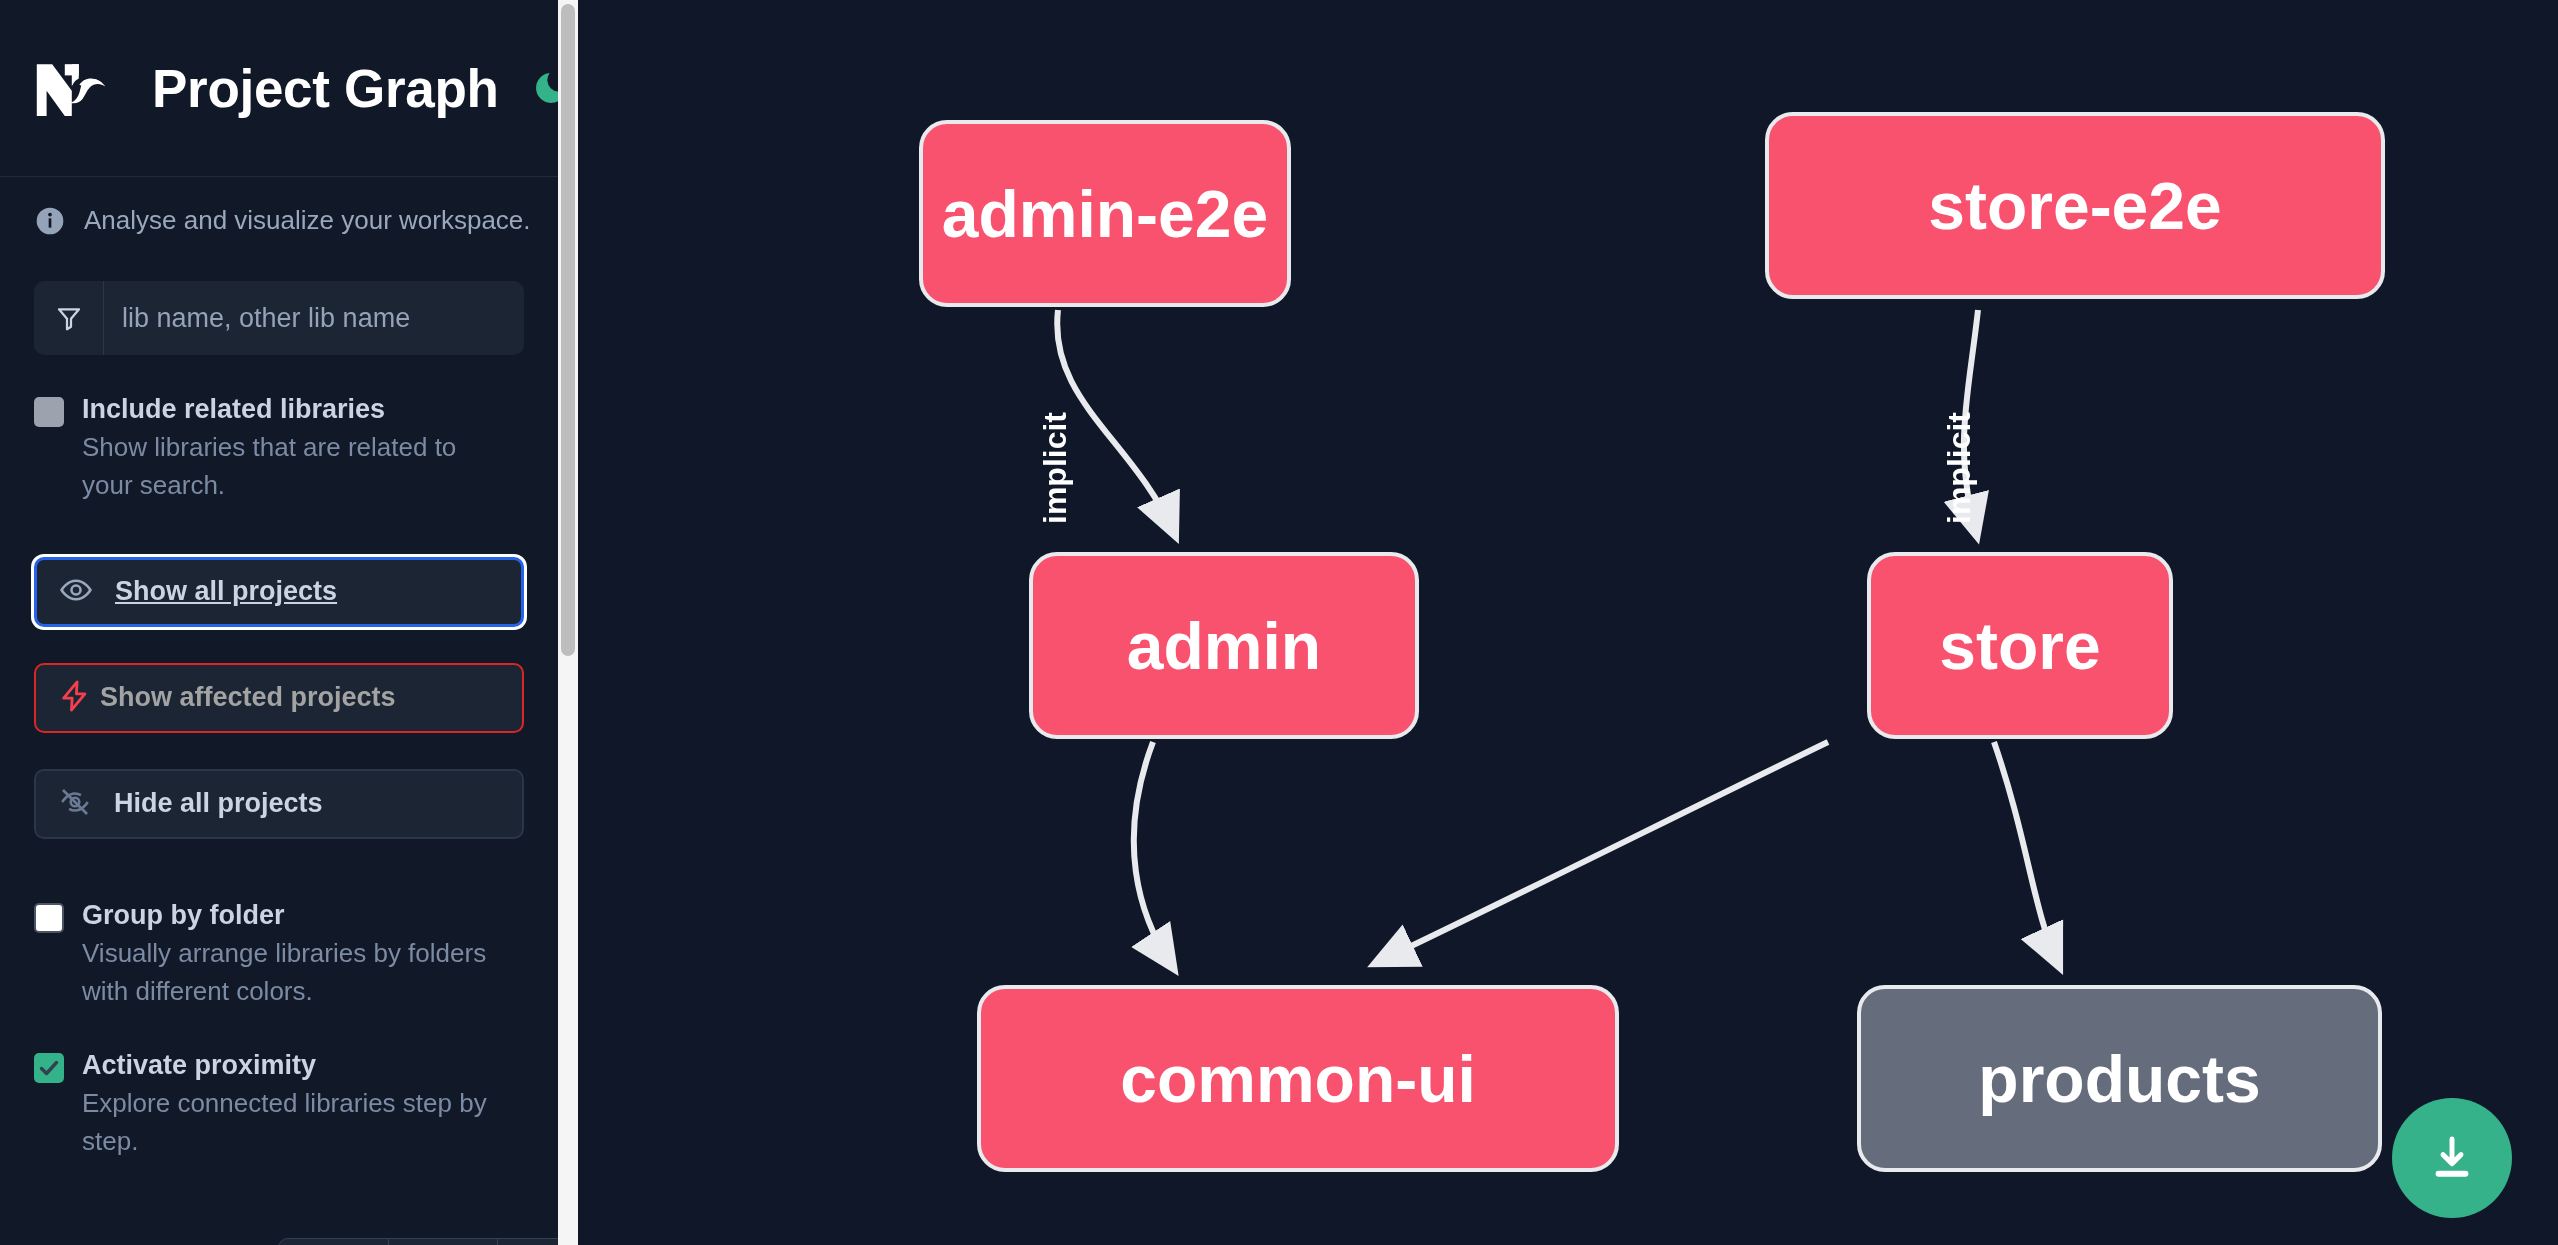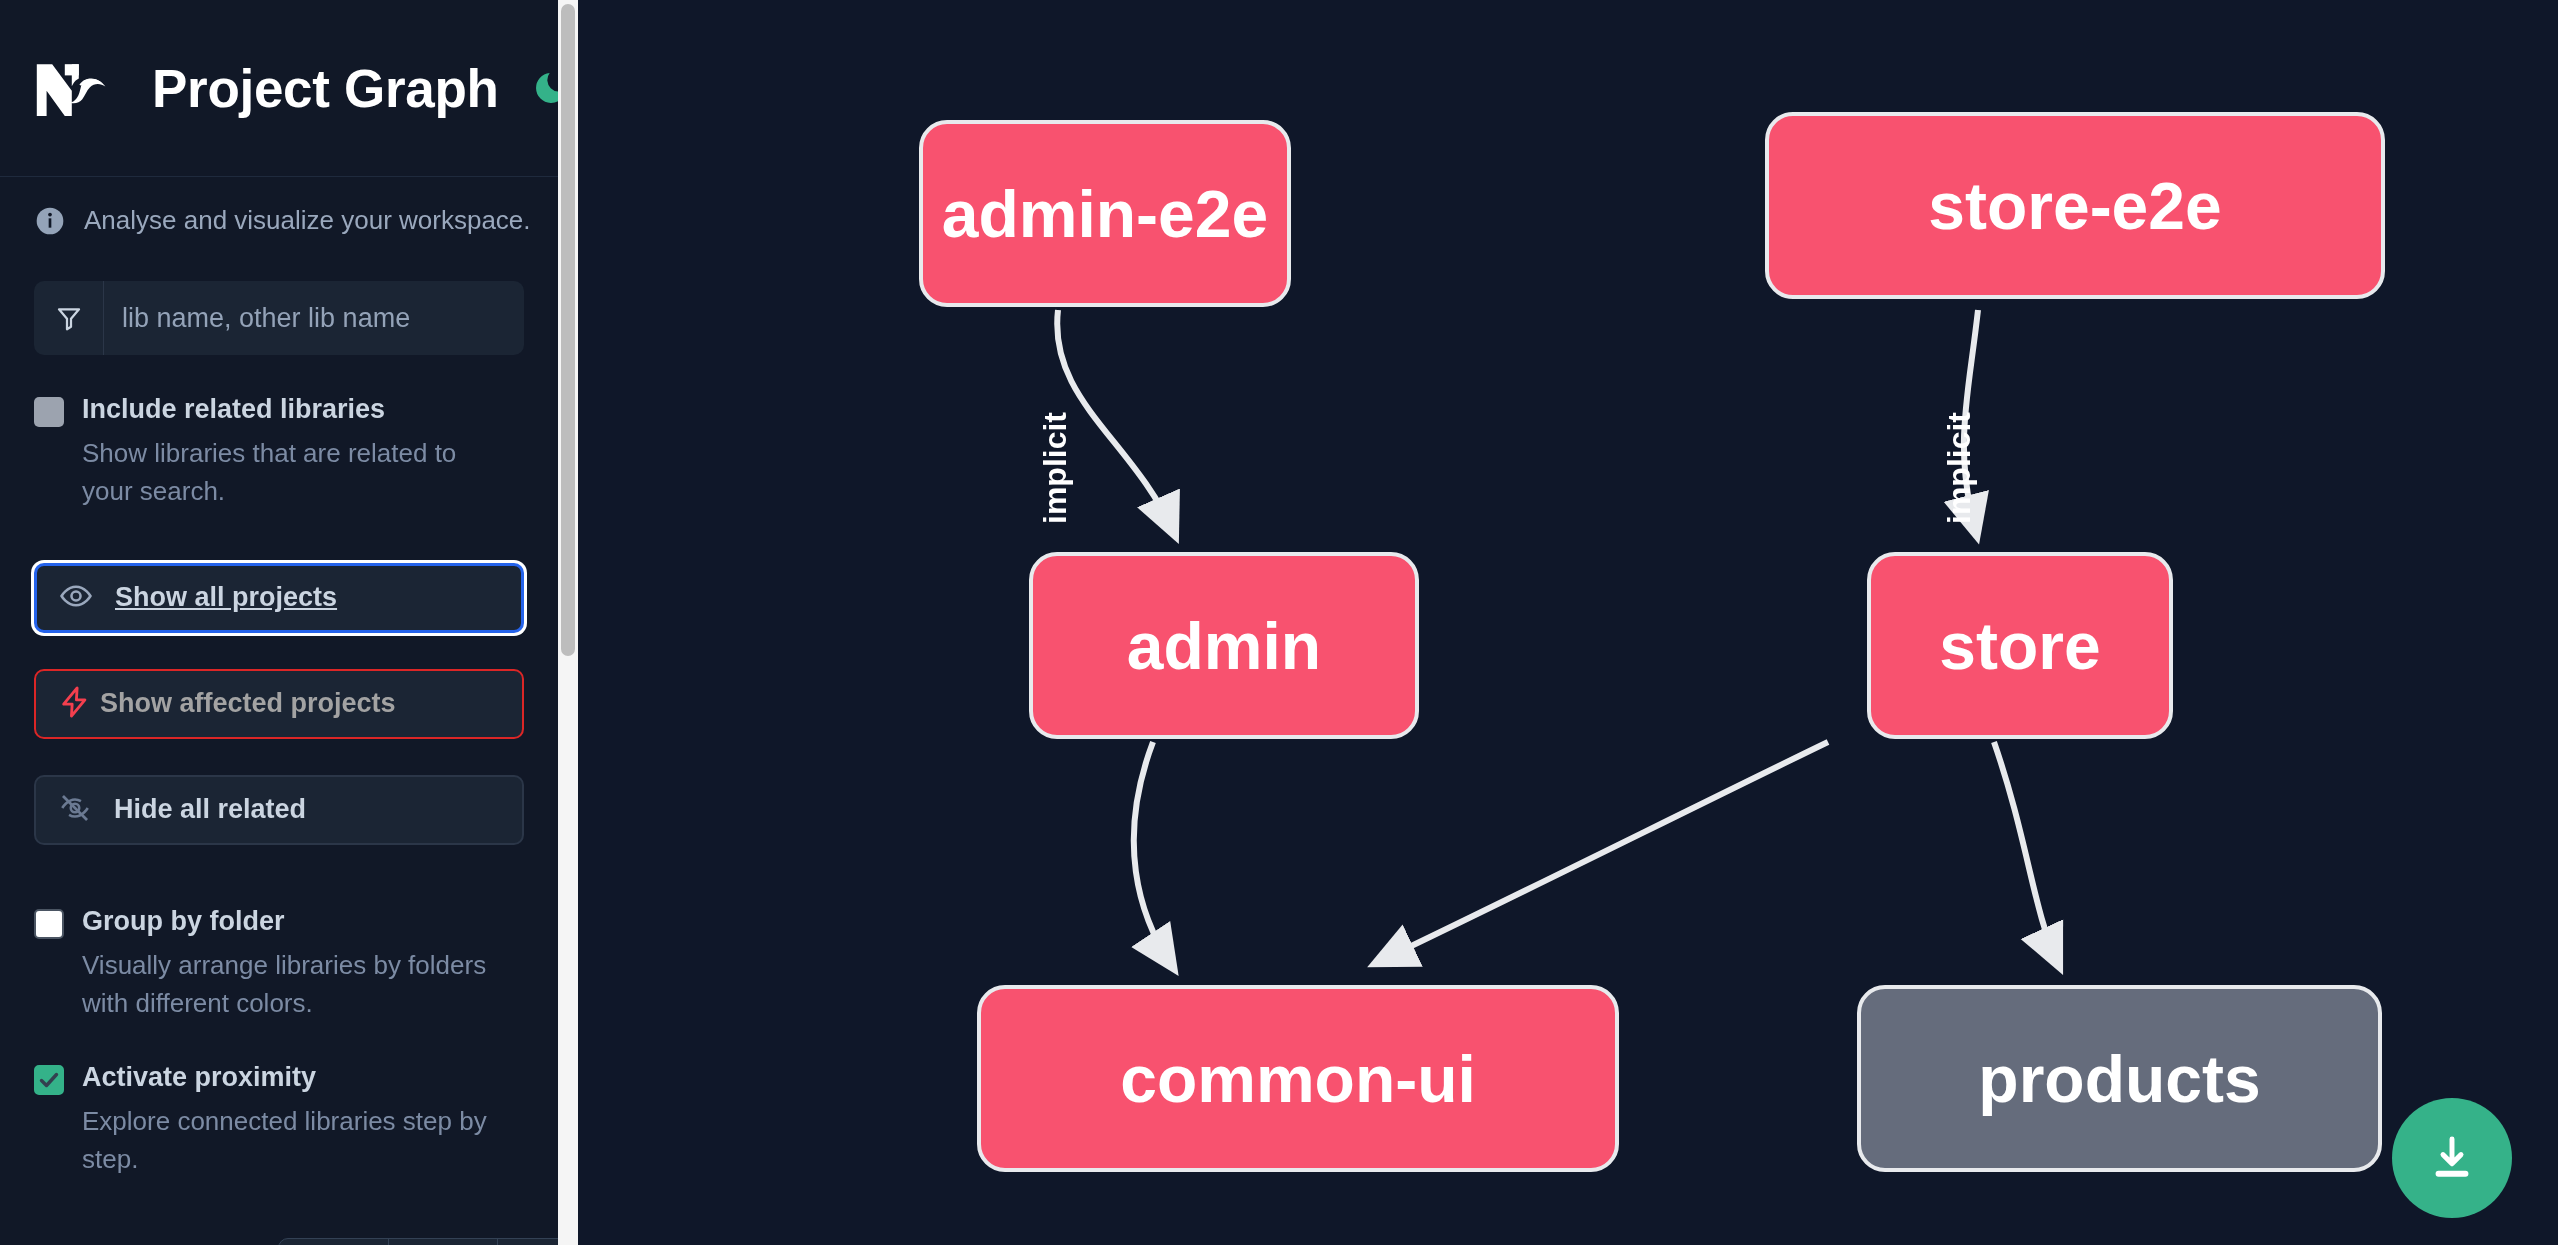--- a/index.html
+++ b/index.html
@@ -68,21 +68,21 @@
   .chk-box {
     width: 30px; height: 30px; border-radius: 5px; flex: none;
     margin-top: 6px; margin-right: 18px;
     display: flex; align-items: center; justify-content: center;
   }
   .chk-box.gray { background: #9ca3af; }
   .chk-box.white { background: #ffffff; border: 2px solid #4b5563; }
   .chk-box.green { background: #34b289; border: 2px solid #34b289; }
   .chk-texts { display: flex; flex-direction: column; }
   .chk-label { color: #cbd5e1; font-size: 27px; font-weight: 700; line-height: 1.35; }
-  .chk-desc { color: #7c8ba4; font-size: 26px; line-height: 1.45; max-width: 430px; margin-top: 8px; }
+  .chk-desc { color: #7c8ba4; font-size: 26px; line-height: 1.45; max-width: 430px; margin-top: 2px; }
 
   .btn {
     margin: 0 34px; height: 70px;
     display: flex; align-items: center;
     border-radius: 10px;
     padding: 0 22px;
     cursor: pointer;
     background: #1b2534;
   }
   .btn-label { font-size: 27px; font-weight: 700; margin-left: 22px; white-space: nowrap; }
@@ -224,21 +224,21 @@
     </div>
 
     <div class="btn hide-all">
       <span>
         <svg viewBox="0 0 24 24" width="34" height="34">
           <path fill="none" stroke="#6b7a92" stroke-width="1.8" d="M3 12S6.5 6 12 6c1.6 0 3 .5 4.2 1.2M21 12s-3.5 6-9 6c-1.6 0-3-.5-4.2-1.2"></path>
           <circle cx="12" cy="12" r="3" fill="none" stroke="#6b7a92" stroke-width="1.8"></circle>
           <line x1="3.5" y1="3.5" x2="20.5" y2="20.5" stroke="#6b7a92" stroke-width="1.9"></line>
         </svg>
       </span>
-      <span class="btn-label">Hide all related</span>
+      <span class="btn-label">Hide all projects</span>
     </div>
 
     <div class="chk-row group-gap">
       <span class="chk-box white"></span>
       <span class="chk-texts">
         <span class="chk-label">Group by folder</span>
         <span class="chk-desc">Visually arrange libraries by folders with different colors.</span>
       </span>
     </div>
 

